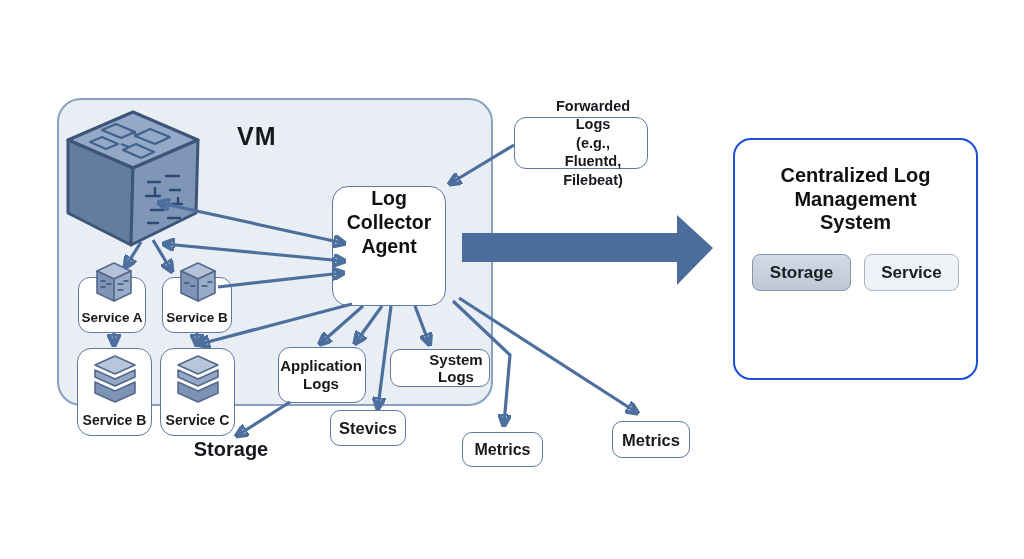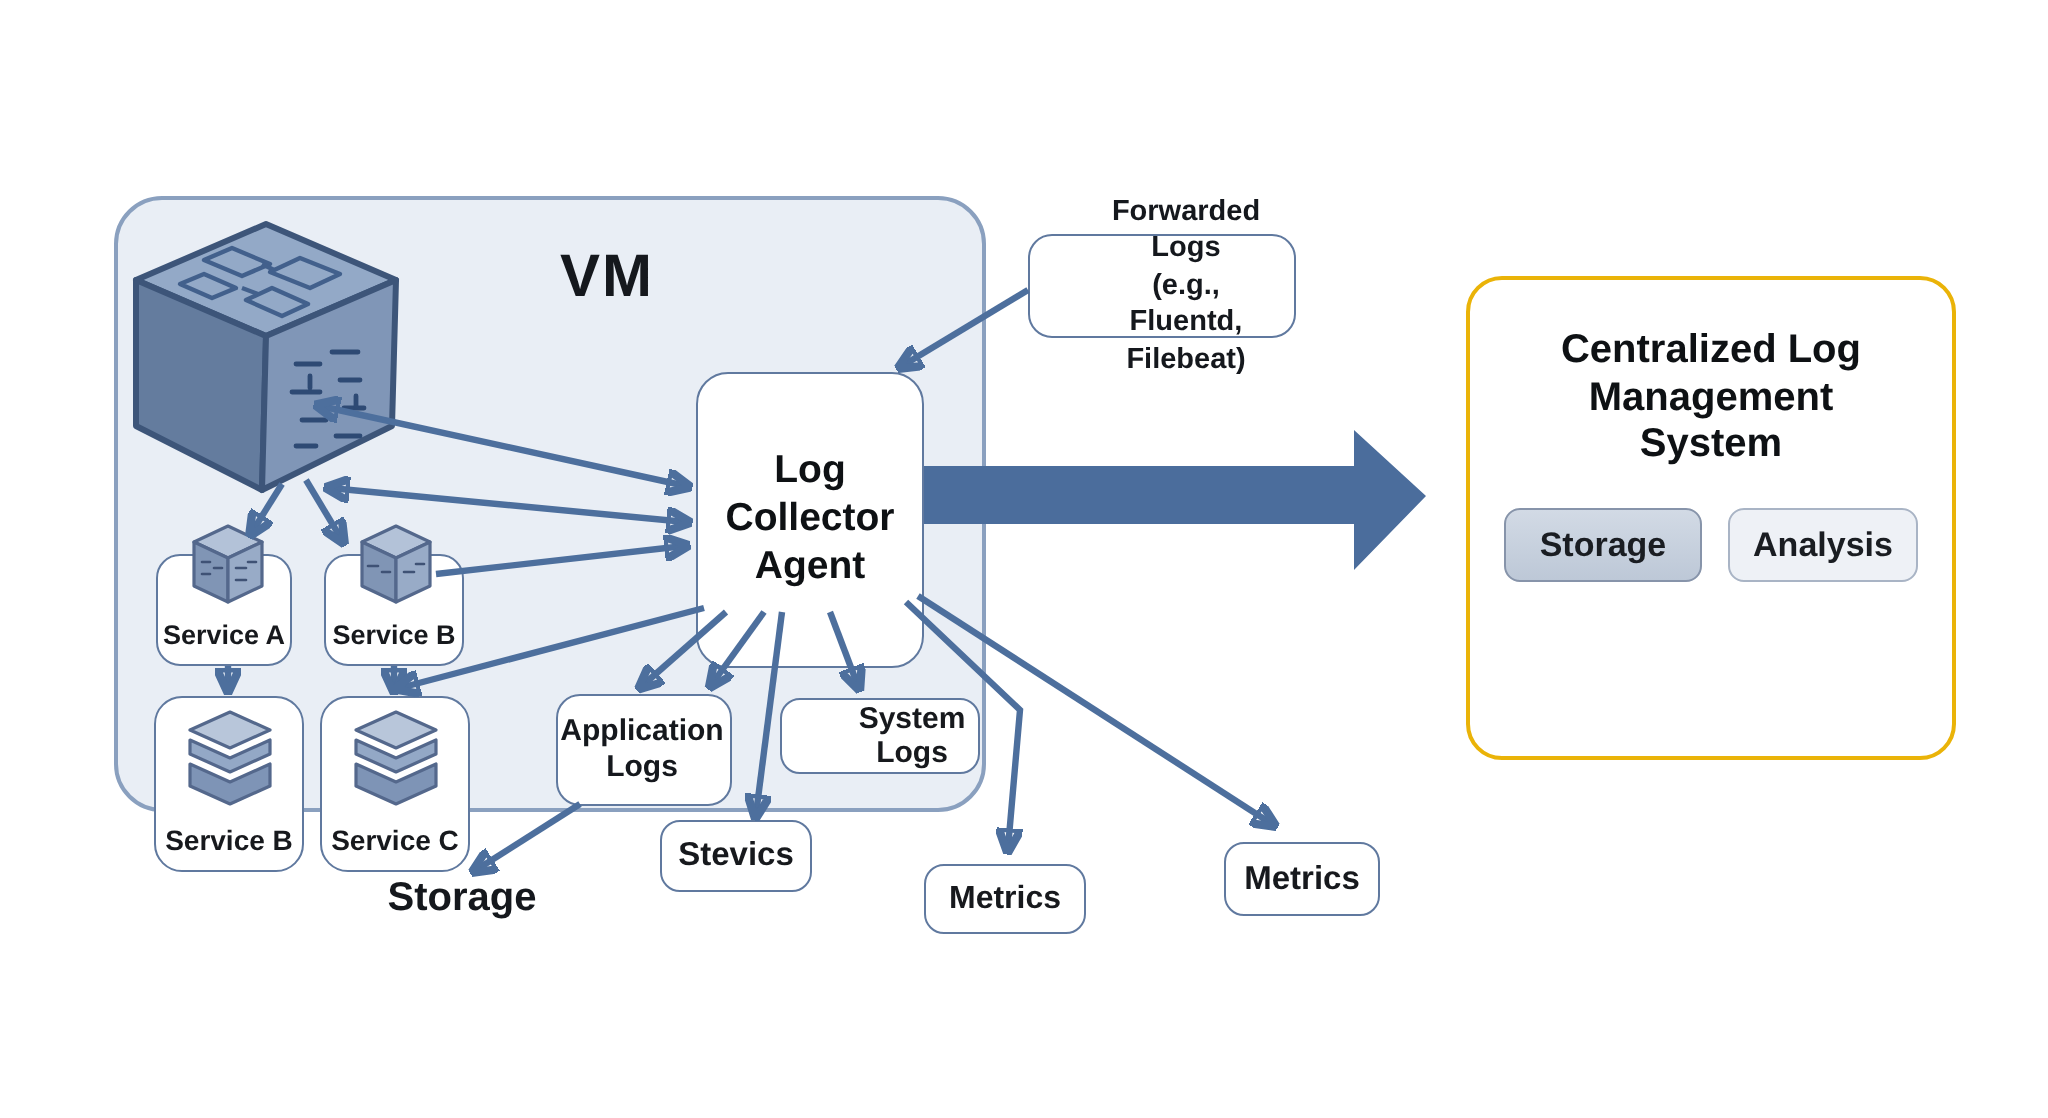--- a/index.html
+++ b/index.html
@@ -8,59 +8,59 @@
     font-family:"Liberation Sans", sans-serif;color:#15181d;
   }
   .abs{position:absolute;}
   
   .vm-panel{
     left:57px;top:98px;width:432px;height:304px;
     background:#e9eef5;border:2px solid #8aa0bf;border-radius:24px;
     z-index:1;
   }
   .vm-label{
-    left:237px;top:122px;width:90px;text-align:right;
-    font-size:30px;font-weight:700;letter-spacing:1px;z-index:2;
+    left:237px;top:122px;width:90px;text-align:left;
+    font-size:25px;font-weight:700;letter-spacing:1px;z-index:2;
   }
   
   .node{
     background:#ffffff;border:1.6px solid #60799f;border-radius:12px;
     z-index:2;box-sizing:border-box;
   }
   .node .lbl{
     position:absolute;left:0;right:0;text-align:center;
     font-weight:600;color:#17191d;
   }
   .bottom-lbl{bottom:7px;}
   .center-lbl{top:50%;transform:translateY(-50%);}
   .icon-layer{z-index:3;pointer-events:none;}
   
   .agent-box{
-    left:348px;top:186px;width:114px;height:148px;border-radius:16px;
-    display:flex;align-items:center;justify-content:center;z-index:2;
+    left:332px;top:186px;width:114px;height:120px;border-radius:16px;
+    display:flex;align-items:flex-start;justify-content:center;z-index:2;
   }
   .agent-box .txt{
     width:100px;text-align:center;font-size:19.5px;font-weight:700;line-height:1.22;color:#0e1114;
   }
   
   .fwd-box{
     left:514px;top:117px;width:134px;height:52px;border-radius:12px;
     display:flex;align-items:center;justify-content:center;z-index:2;padding-left:24px;
   }
   .fwd-box .txt{text-align:center;font-size:14.5px;font-weight:600;line-height:1.28;}
   .fwd-box .txt span{display:block;}
   
   .service-text{
     left:193px;top:438px;width:76px;text-align:center;
     font-size:20px;font-weight:700;z-index:2;
   }
   
   .central-box{
     left:733px;top:138px;width:245px;height:242px;
-    background:#ffffff;border:2px solid #eab308;border-radius:18px;z-index:2;box-sizing:border-box;
+    background:#ffffff;border:2px solid #1d4ed8;border-radius:18px;z-index:2;box-sizing:border-box;
   }
   .central-title{
     position:absolute;top:24px;left:50%;transform:translateX(-50%);
     width:180px;text-align:center;font-size:20px;font-weight:700;line-height:1.18;color:#0e1114;
   }
   .chip{
     position:absolute;border-radius:8px;box-sizing:border-box;
     display:flex;align-items:center;justify-content:center;
     font-size:17px;font-weight:600;color:#1a1d22;
   }
@@ -201,21 +201,21 @@
   </div>
 
   <div class="abs service-text">Storage</div>
 
   <div class="abs central-box">
     <div class="central-title">Centralized Log Management System</div>
     <div class="chip chip-storage">
       <span>Storage</span>
     </div>
     <div class="chip chip-analysis">
-      <span>Analysis</span>
+      <span>Service</span>
     </div>
   </div>
 
   <svg class="abs arrows" width="1024" height="559" viewBox="0 0 1024 559">
     <defs>
       <marker id="ah" viewBox="0 0 10 10" refX="7.5" refY="5" markerWidth="4.1" markerHeight="4.1" orient="auto-start-reverse">
         <path d="M0,0.6 L9.6,5 L0,9.4 Z" fill="#4d6f9d" stroke="none"></path>
       </marker>
     </defs>
 

